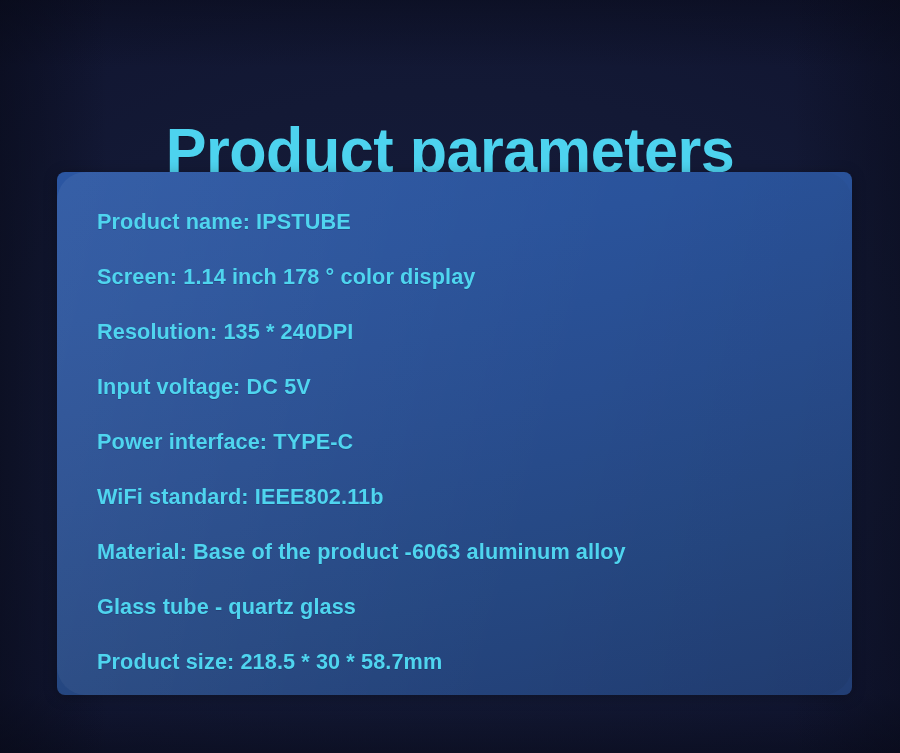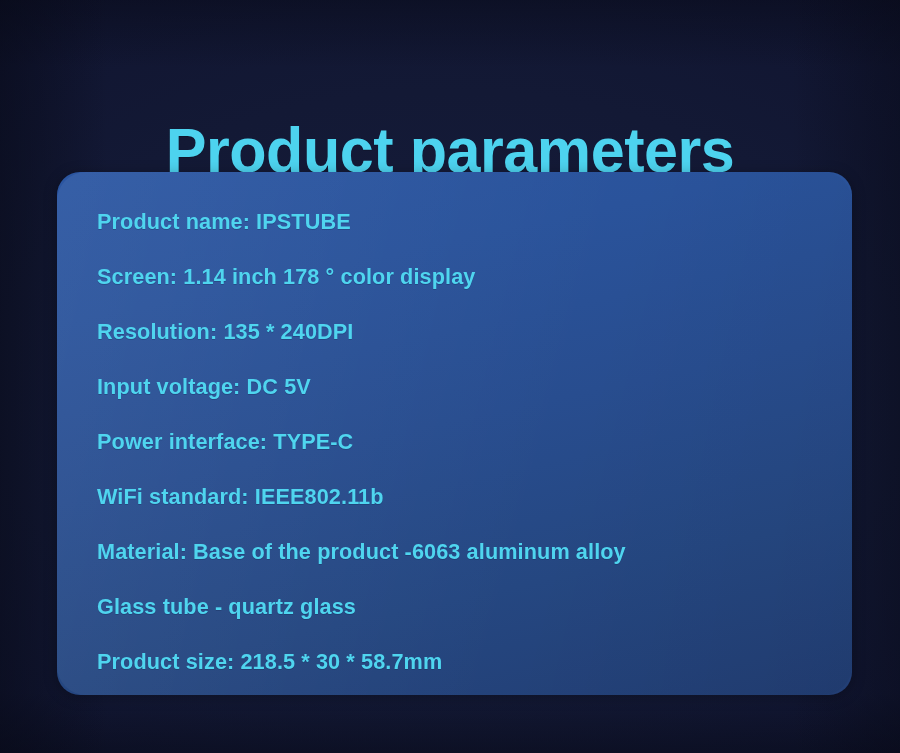--- a/index.html
+++ b/index.html
@@ -52,21 +52,21 @@
     text-shadow: 0 1px 0 rgba(0,0,0,0.18);
   }
 
   #spec-card {
     position: absolute;
     left: 57px;
     top: 172px;
     width: 795px;
     height: 523px;
     box-sizing: border-box;
-    border-radius: 23px;
+    border-radius: 8px;
     background:
       linear-gradient(168deg, #2b56a2 0%, #2a539b 22%, #284d8f 48%, #254781 74%, #223e74 100%);
     box-shadow: 0 2px 14px rgba(0,0,0,0.28);
     padding: 22px 40px 20px 40px;
     overflow: hidden;
   }
 
   
   #card-sheen {
     position: absolute;

